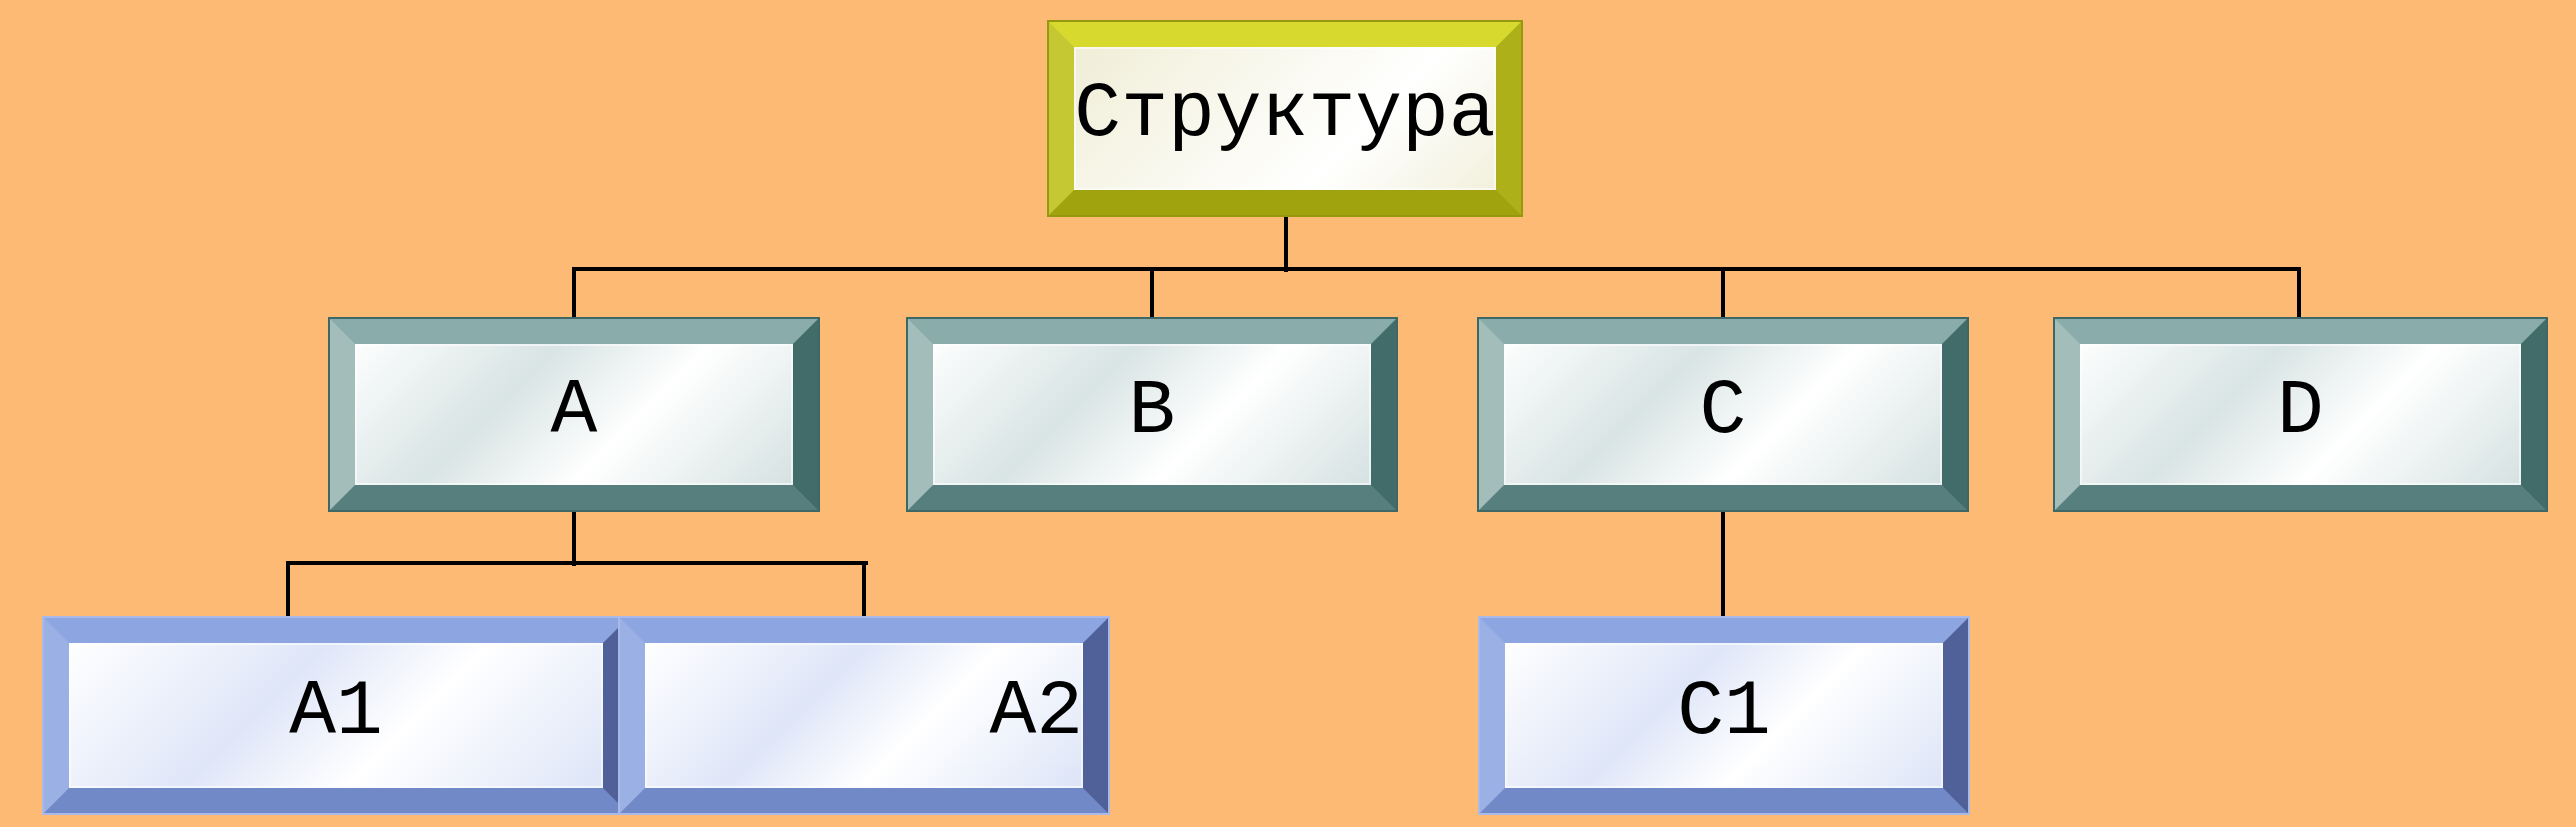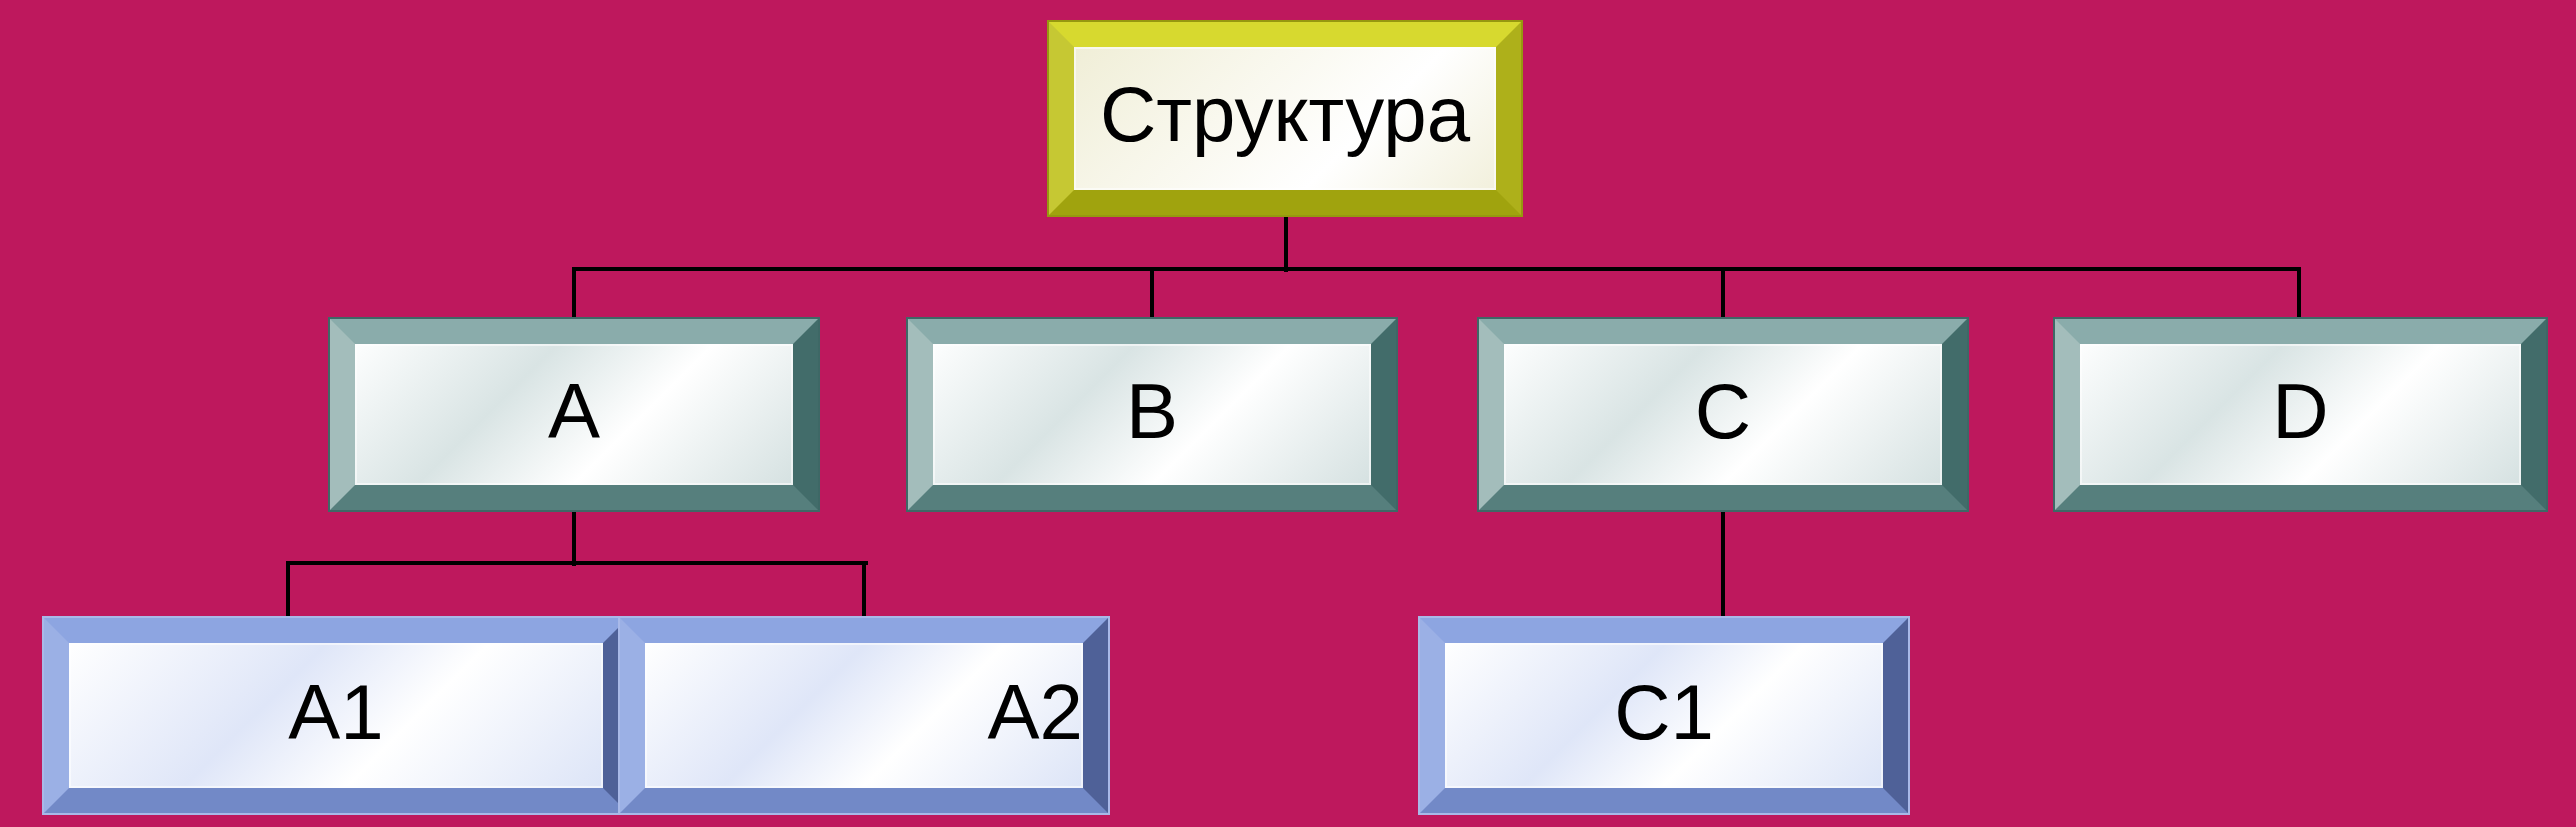--- a/index.html
+++ b/index.html
@@ -4,23 +4,23 @@
 <style>
   html, body {
     margin: 0;
     padding: 0;
     background: #ffffff;
   }
   .canvas {
     position: relative;
     width: 2576px;
     height: 828px;
-    background: #be185d;
+    background: #fdba74;
     overflow: hidden;
-    font-family: Liberation Sans, sans-serif;
+    font-family: Liberation Mono, monospace;
   }
 
   
   .node {
     position: absolute;
     box-sizing: border-box;
     border-style: solid;
     border-width: 25px;
     display: flex;
     align-items: center;
@@ -73,21 +73,21 @@
   }
 
   
   #node-root { left: 1049px; top: 21.5px;  width: 472px; height: 193px; }
   #node-a    { left: 330px;  top: 319px; width: 488px; height: 191px; }
   #node-b    { left: 908px;  top: 319px; width: 488px; height: 191px; }
   #node-c    { left: 1479px; top: 319px; width: 488px; height: 191px; }
   #node-d    { left: 2055px; top: 319px; width: 491px; height: 191px; }
   #node-a1   { left: 44px;   top: 618px; width: 584px; height: 195px; }
   #node-a2   { left: 620px;  top: 618px; width: 488px; height: 195px; justify-content: flex-end; }
-  #node-c1   { left: 1420px; top: 618px; width: 488px; height: 195px; }
+  #node-c1   { left: 1480px; top: 618px; width: 488px; height: 195px; }
 
   #line-root-stem { left: 1284px; top: 215px; width: 3.9px;    height: 57px; }
   #line-trunk1    { left: 572px;  top: 267px; width: 1729px; height: 3.9px;  }
   #line-drop-a    { left: 572px;  top: 267px; width: 3.9px;    height: 54px; }
   #line-drop-b    { left: 1150px; top: 267px; width: 3.9px;    height: 54px; }
   #line-drop-c    { left: 1721px; top: 267px; width: 3.9px;    height: 54px; }
   #line-drop-d    { left: 2297px; top: 267px; width: 3.9px;    height: 54px; }
   #line-a-stem    { left: 572px;  top: 509px; width: 3.9px;    height: 57px; }
   #line-trunk2    { left: 286px;  top: 561px; width: 582px;  height: 3.9px;  }
   #line-drop-a1   { left: 286px;  top: 561px; width: 3.9px;    height: 59px; }

